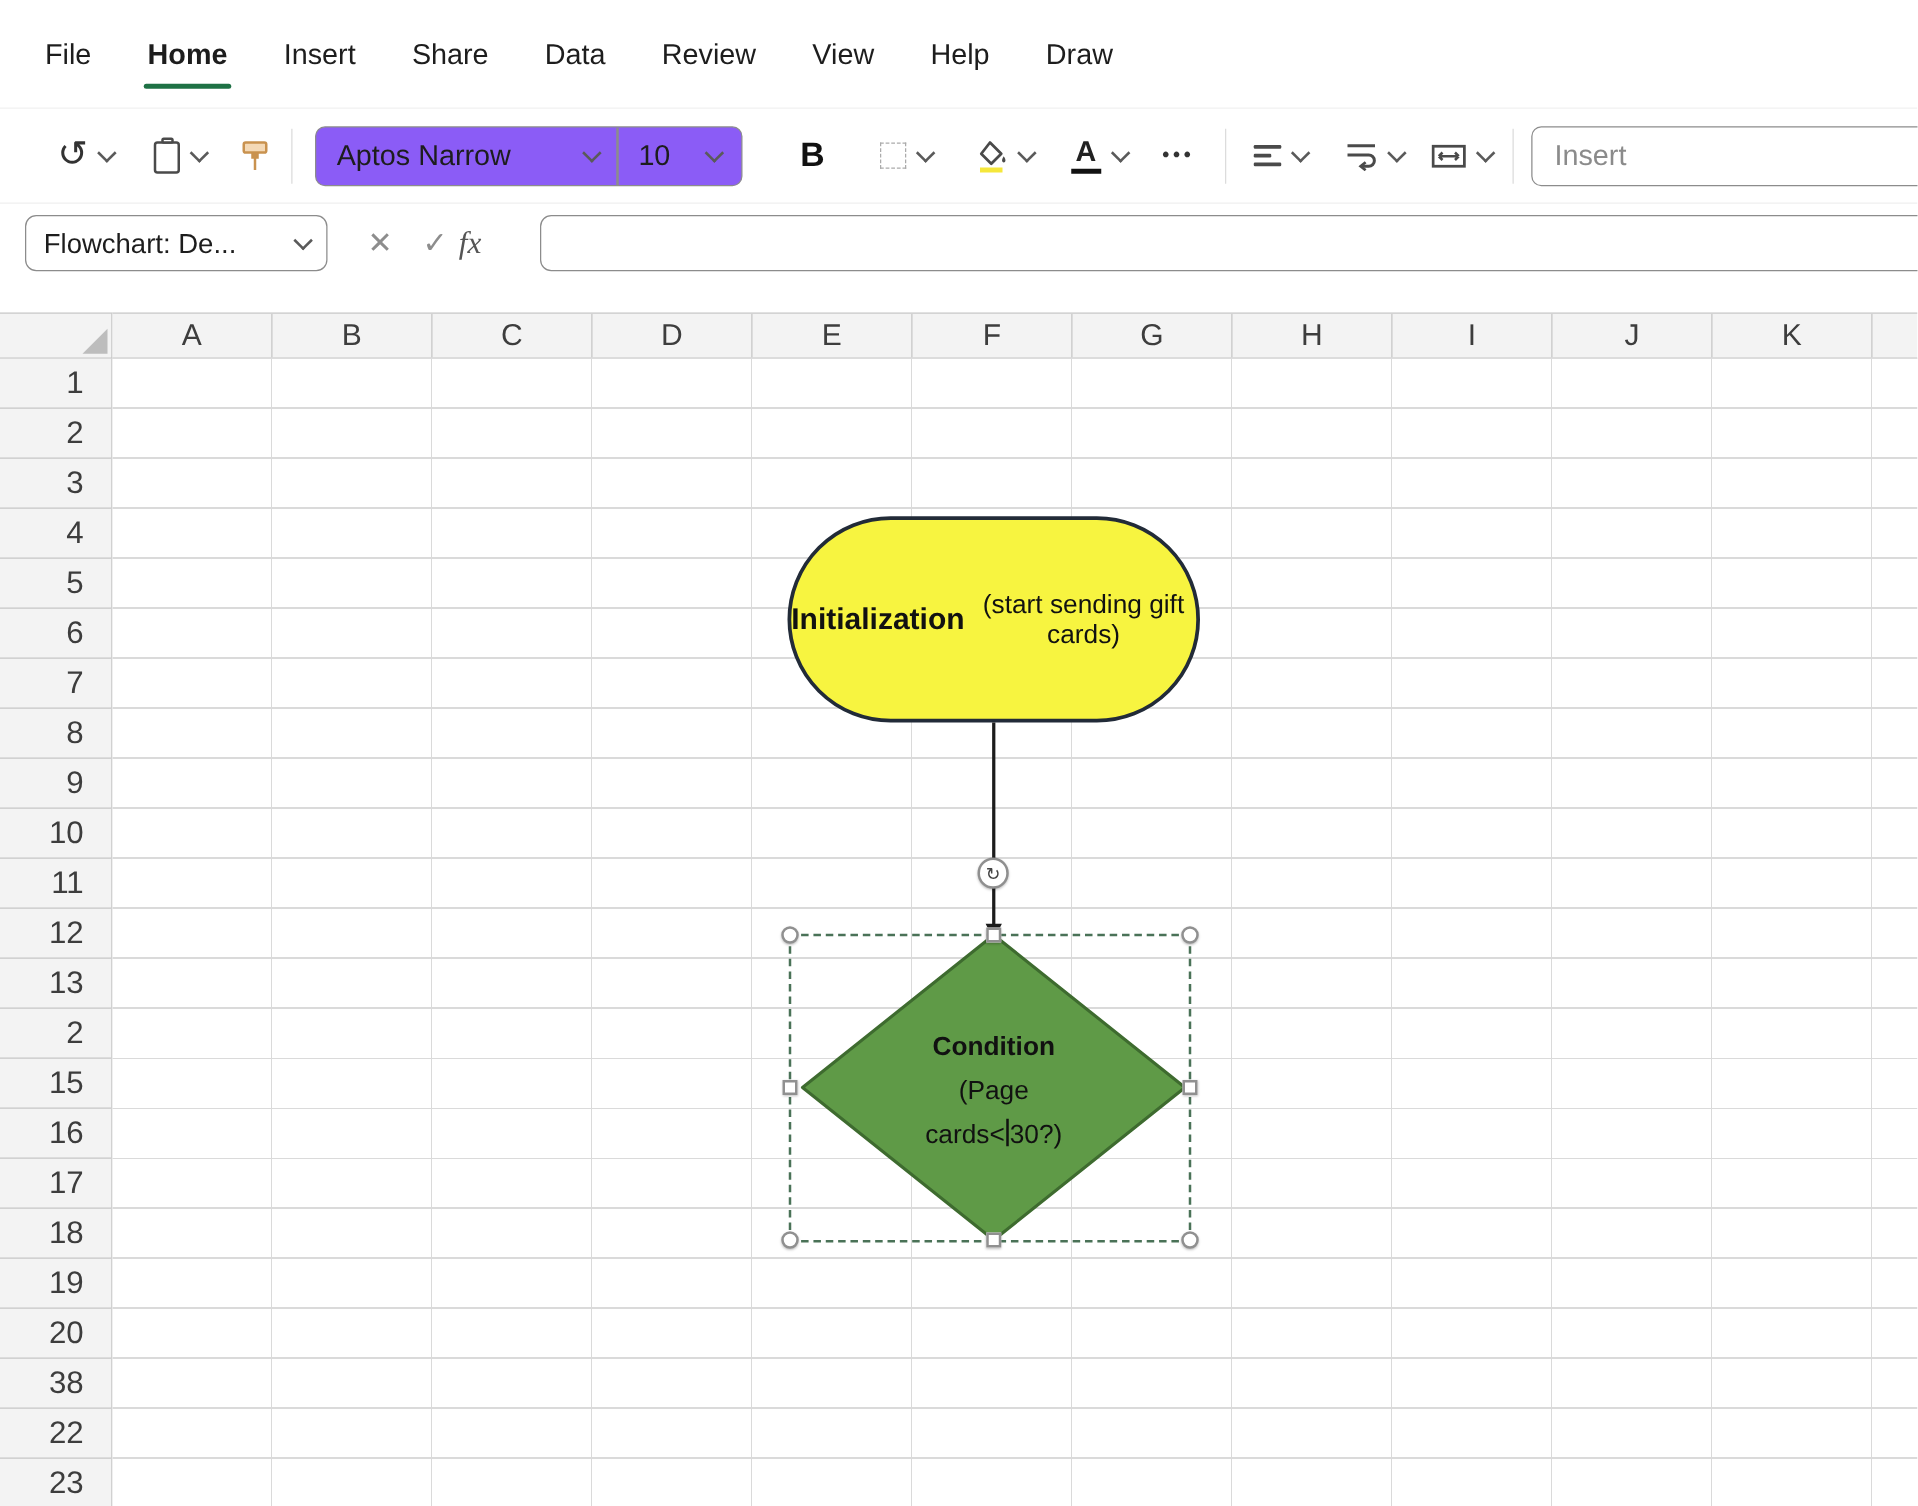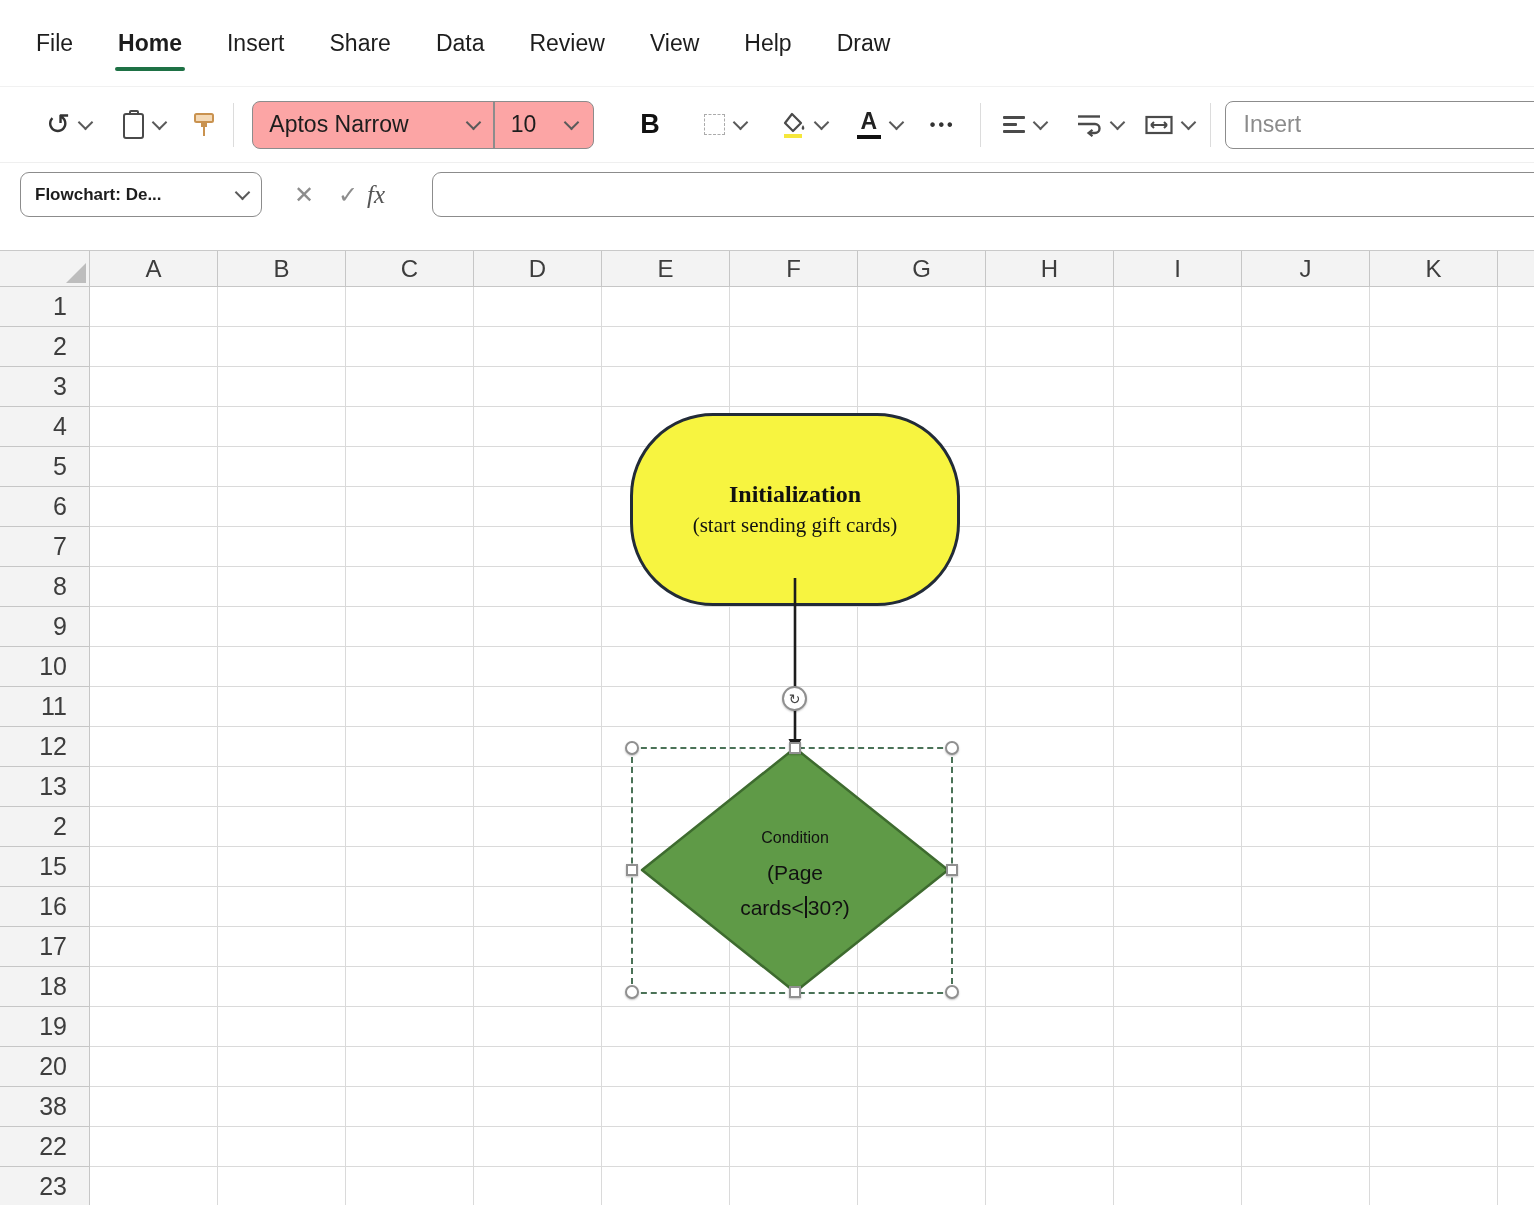--- a/index.html
+++ b/index.html
@@ -18,38 +18,38 @@
     padding-left:46px;box-sizing:border-box;border-top:1px solid #F1F1F1;background:#fff;}
   .tb-btn{display:flex;align-items:center;flex:none;}
   .glyph{font-size:29px;line-height:1;color:#333;}
   .chev{width:9px;height:9px;border-right:2.2px solid #5a5a5a;border-bottom:2.2px solid #5a5a5a;
     transform:rotate(45deg);margin-left:10px;margin-top:-5px;flex:none;}
   .vdiv{width:1px;height:44px;background:#DCDCDC;flex:none;}
   .clipboard-icon{position:relative;width:21px;height:26px;border:2.2px solid #4a4a4a;border-radius:3px;box-sizing:border-box;background:#fff;margin-top:3px;}
   .clipboard-icon::before{content:"";position:absolute;left:50%;top:-5px;transform:translateX(-50%);
     width:10px;height:5px;background:#fff;border:2.2px solid #4a4a4a;border-radius:2px;box-sizing:border-box;}
   .font-combo{display:flex;align-items:stretch;height:48px;border:1.6px solid #8C8C8C;border-radius:8px;
-    box-sizing:border-box;overflow:hidden;background:#fca5a5;}
+    box-sizing:border-box;overflow:hidden;background:#8b5cf6;}
   .fc-name{display:flex;align-items:center;justify-content:space-between;width:240px;padding:0 14px 0 16px;font-size:23px;box-sizing:border-box;}
   .fc-sep{width:1.4px;background:#8C8C8C;}
   .fc-size{display:flex;align-items:center;gap:20px;padding:0 16px;font-size:23px;}
   .bold-btn span{font-size:27px;font-weight:700;color:#111;}
   .borders-icon{display:block;width:21px;height:21px;border:1.6px dashed #ABABAB;box-sizing:border-box;}
   .fontcolor-icon{display:flex;flex-direction:column;align-items:center;}
   .fontcolor-icon .A{font-size:23px;font-weight:700;color:#222;line-height:1;}
   .fontcolor-icon .bar{display:block;width:24px;height:4.5px;background:#111;margin-top:2px;}
   .more{font-size:16px;font-weight:700;letter-spacing:3px;color:#333;}
   .align-icon{display:flex;flex-direction:column;gap:4.5px;}
   .align-icon i{display:block;height:2.6px;background:#4a4a4a;border-radius:1px;}
   .numfmt{height:48px;border:1.6px solid #8C8C8C;border-radius:8px;box-sizing:border-box;display:flex;align-items:center;
     padding:0 18px;font-size:23px;color:#8B8B8B;flex:1;margin-right:-16px;background:#fff;min-width:170px;}
   
   .formulabar{position:absolute;left:0;top:162px;width:100%;height:58px;box-sizing:border-box;border-top:1px solid #EFEFEF;background:#fff;}
   .namebox{position:absolute;left:20px;top:9px;width:242px;height:45px;border:1.6px solid #8C8C8C;border-radius:9px;
-    box-sizing:border-box;display:flex;align-items:center;justify-content:space-between;padding:0 13px 0 14px;font-size:17px;background:#fff;font-weight:bold;}
+    box-sizing:border-box;display:flex;align-items:center;justify-content:space-between;padding:0 13px 0 14px;font-size:22px;background:#fff;}
   .fb-btn{position:absolute;top:9px;height:45px;width:40px;display:flex;align-items:center;justify-content:center;font-size:24px;color:#8d8d8d;}
   .fx{font-family:"Liberation Serif",serif;font-style:italic;font-size:25px;color:#555;}
   .formula-input{position:absolute;left:432px;right:-12px;top:9px;height:45px;border:1.6px solid #8C8C8C;border-radius:9px;
     box-sizing:border-box;background:#fff;font-size:22px;padding:0 12px;display:flex;align-items:center;}
   
   .corner{position:absolute;left:0;top:250px;width:90px;height:37px;background:#F3F3F3;box-sizing:border-box;
     border-top:1px solid #C9C9C9;border-right:1px solid #C6C6C6;border-bottom:1px solid #C6C6C6;}
   .corner::after{content:"";position:absolute;right:3px;bottom:3px;width:0;height:0;
     border-left:20px solid transparent;border-bottom:20px solid #BDBDBD;}
   .col-headers{position:absolute;left:90px;top:250px;right:0;height:37px;background:#F3F3F3;box-sizing:border-box;
@@ -59,34 +59,34 @@
   .row-headers{position:absolute;left:0;top:287px;width:90px;bottom:0;background:#F3F3F3;box-sizing:border-box;
     border-right:1px solid #C6C6C6;overflow:hidden;}
   .row-h{height:40px;box-sizing:border-box;border-bottom:1px solid #C6C6C6;display:flex;align-items:center;
     justify-content:flex-end;padding-right:22px;font-size:25px;color:#3d3d3d;}
   .cells{position:absolute;left:90px;top:287px;right:0;bottom:0;background:#fff;
     background-image:
       repeating-linear-gradient(to right,transparent 0 127px,#DADADA 127px 128px),
       repeating-linear-gradient(to bottom,transparent 0 39px,#DADADA 39px 40px);}
   
   .overlay{position:absolute;inset:0;}
-  .start-shape{position:absolute;left:630px;top:413px;width:330px;height:193px;border-radius:83px;
-    background:#F7F440;border:3px solid #222B38;box-sizing:border-box;display:flex;flex-direction:column;
-    align-items:center;justify-content:center;gap:5px;color:#111;text-align:center;font-family:Liberation Serif, serif;}
+  .start-shape{position:absolute;left:630px;top:413px;width:330px;height:165px;border-radius:83px;
+    background:#F7F440;border:3px solid #222B38;box-sizing:border-box;display:flex;flex-direction:row;
+    align-items:center;justify-content:center;gap:5px;color:#111;text-align:center;}
   .start-title{font-size:24px;font-weight:700;}
   .start-sub{font-size:21px;}
   .connector{position:absolute;left:779px;top:576px;}
   .rot-handle{position:absolute;left:782px;top:686px;width:25px;height:25px;border-radius:50%;background:#fff;
     border:2px solid #8f8f8f;box-sizing:border-box;display:flex;align-items:center;justify-content:center;
     font-size:14px;color:#444;box-shadow:0 1px 2px rgba(0,0,0,.25);}
   .sel-box{position:absolute;left:631px;top:747px;width:322px;height:247px;border:2px dashed #4A7257;box-sizing:border-box;}
   .diamond-svg{position:absolute;left:628px;top:740px;}
   .diamond-text{position:absolute;left:655px;top:820px;width:280px;text-align:center;color:#111;
     line-height:35px;font-size:21px;}
-  .diamond-title{font-size:16px;font-weight:400;}
+  .diamond-title{font-size:21px;font-weight:700;}
   .caret{display:inline-block;width:2px;height:22px;background:#111;vertical-align:-3px;margin:0 1px;}
   .h-c{position:absolute;width:14px;height:14px;border-radius:50%;background:#fff;border:2px solid #909090;
     box-sizing:border-box;box-shadow:0 1px 2px rgba(0,0,0,.25);}
   .h-s{position:absolute;width:12px;height:12px;background:#fff;border:2px solid #909090;
     box-sizing:border-box;box-shadow:0 1px 2px rgba(0,0,0,.25);}
 </style>
 </head>
 <body>
 
 <nav class="menubar">

